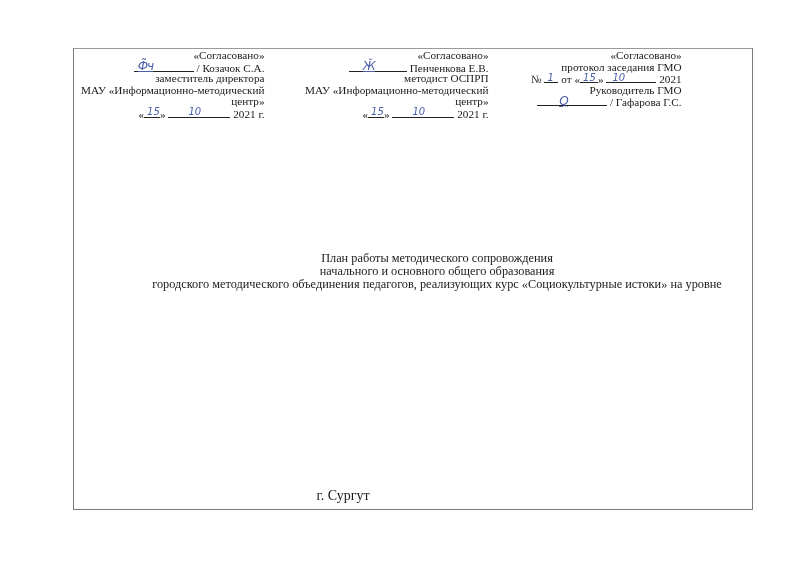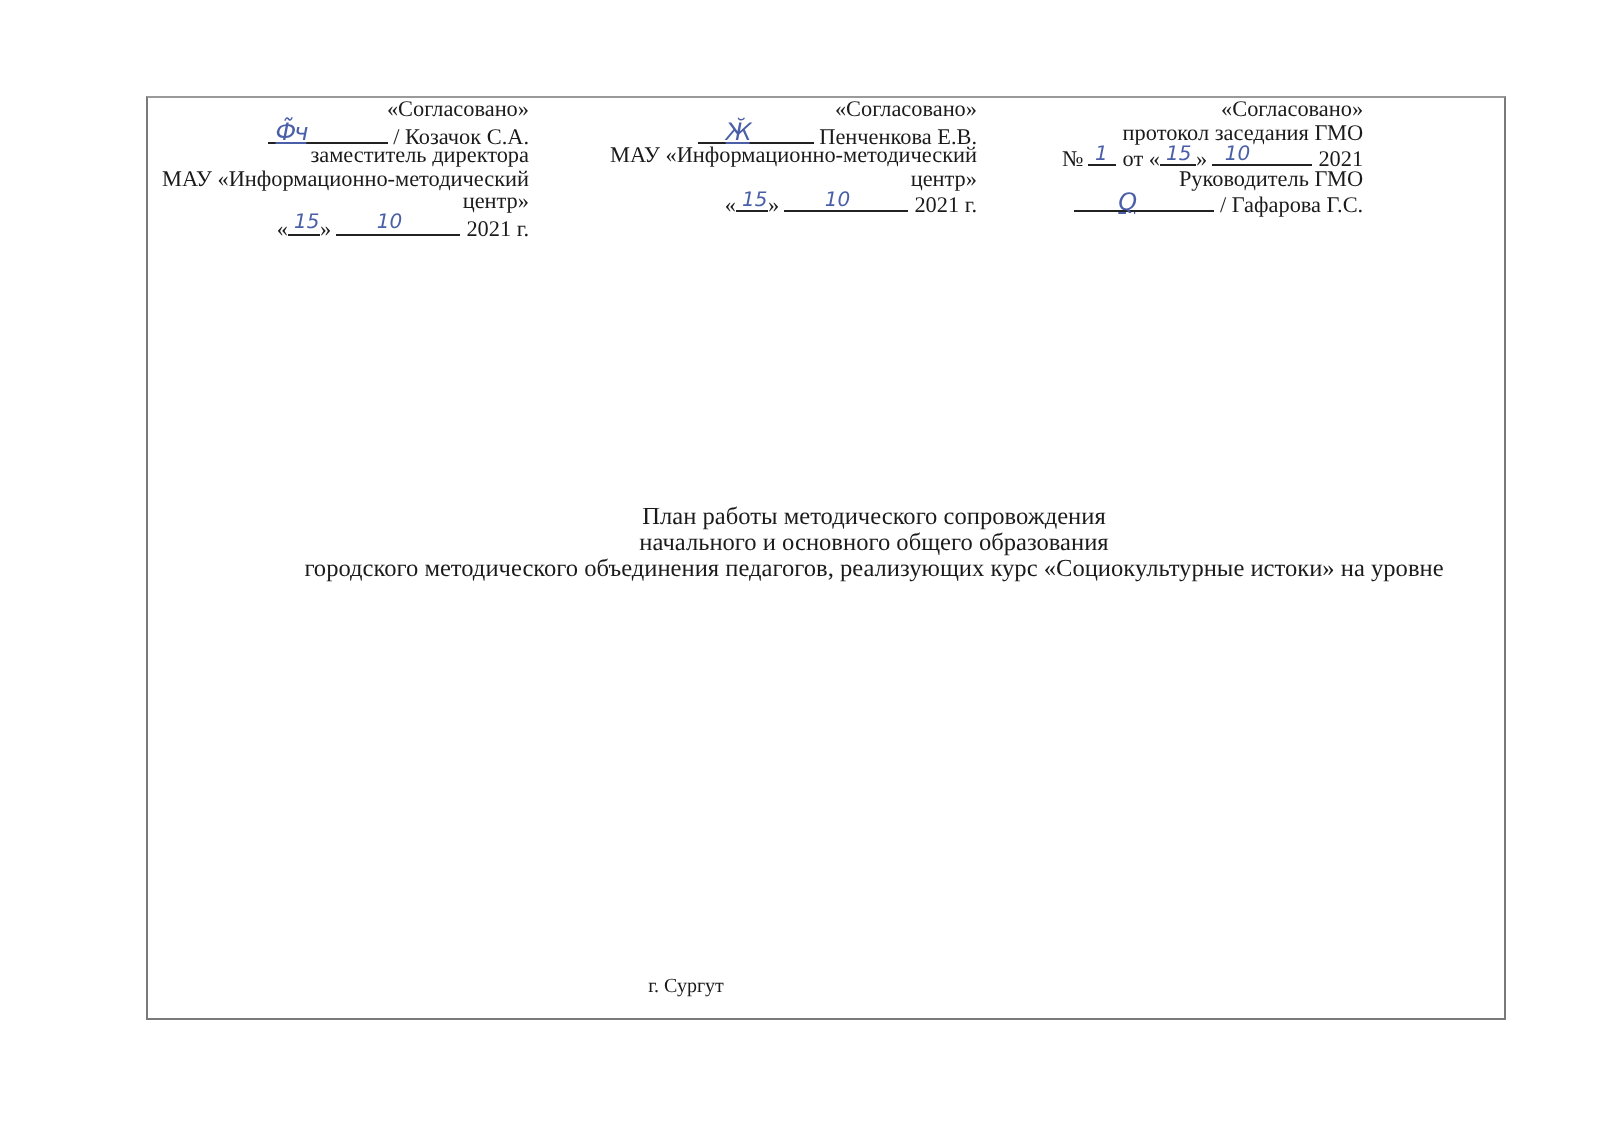--- a/index.html
+++ b/index.html
@@ -40,21 +40,21 @@
       font-family: "DejaVu Sans", sans-serif; font-style: italic;
       color: #4a5fa8; font-size: 10px;
     }
     .title {
       position: absolute; left: 73px; width: 680px; top: 252px;
       text-align: center; font-size: 12.3px; line-height: 13.2px;
     }
     .title span { display: block; margin-left: 48px; }
     .city {
       position: absolute; left: 73px; width: 540px; top: 488px;
-      text-align: center; font-size: 10px;
+      text-align: center; font-size: 14px;
     }
   </style>
 </head>
 <body>
 
 <div class="frame"></div>
 
 <div class="col col-1">
   <span class="line">«Согласовано»</span>
   <span class="line">
@@ -74,20 +74,21 @@
 </div>
 
 <div class="col col-2">
   <span class="line">«Согласовано»</span>
   <span class="line">
     <span class="blank" style="width:58px">
       <span class="sig" style="left:14px">Ӂ</span>
     </span>
     <span>Пенченкова Е.В.</span>
   </span>
+  <span class="line">методист ОСПРП</span>
   <span class="line">МАУ «Информационно-методический</span>
   <span class="line">центр»</span>
   <span class="line">
     <span>«</span><span class="blank" style="width:16px"><span class="hand">15</span></span><span>»</span>
     <span class="blank" style="width:62px"><span class="hand" style="left:20px">10</span></span>
     <span>2021 г.</span>
   </span>
 </div>
 
 <div class="col col-3">

